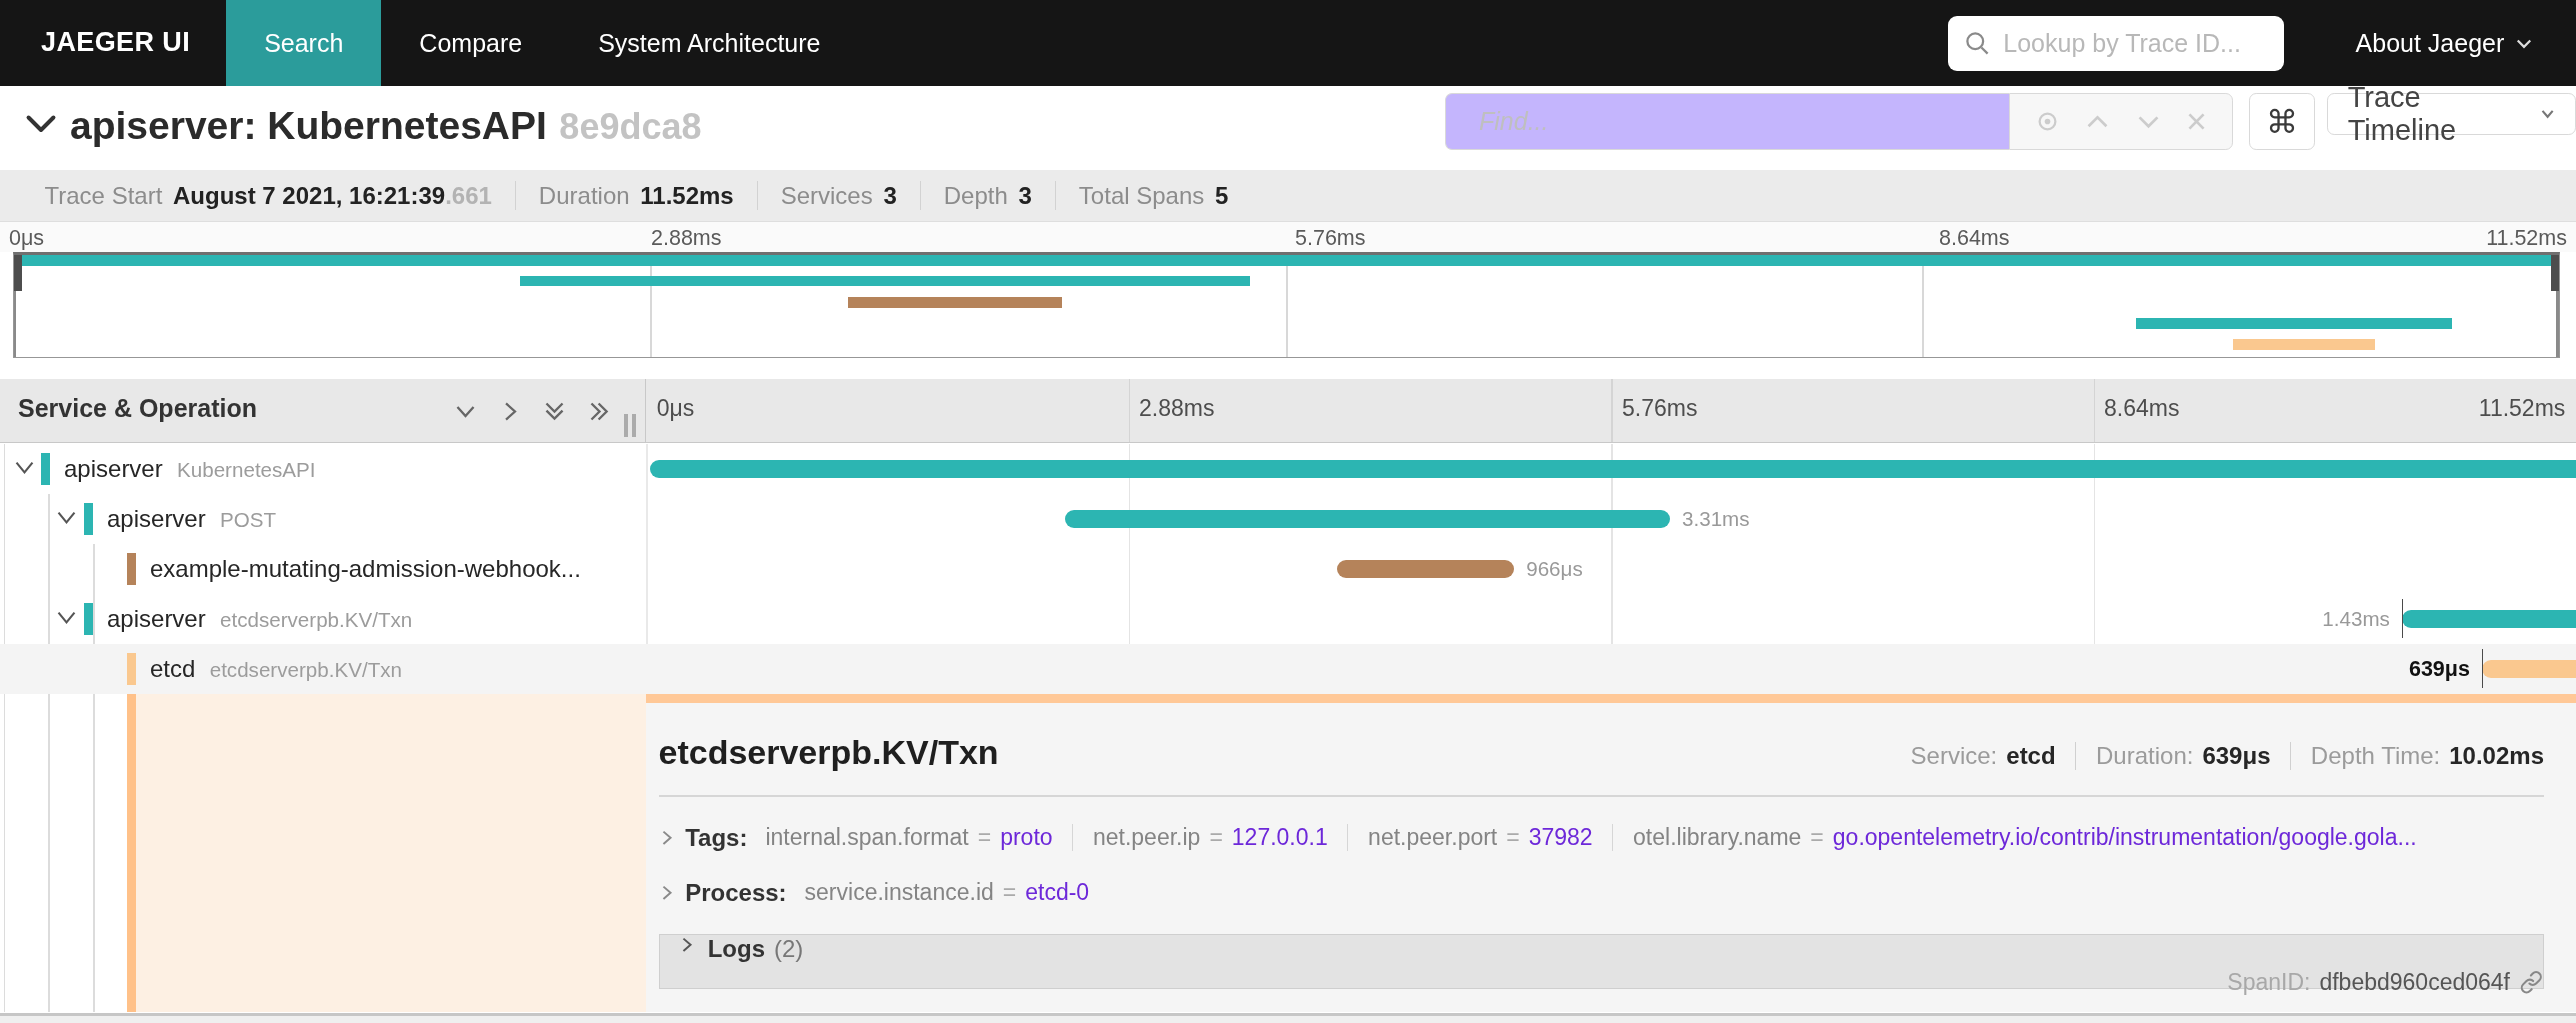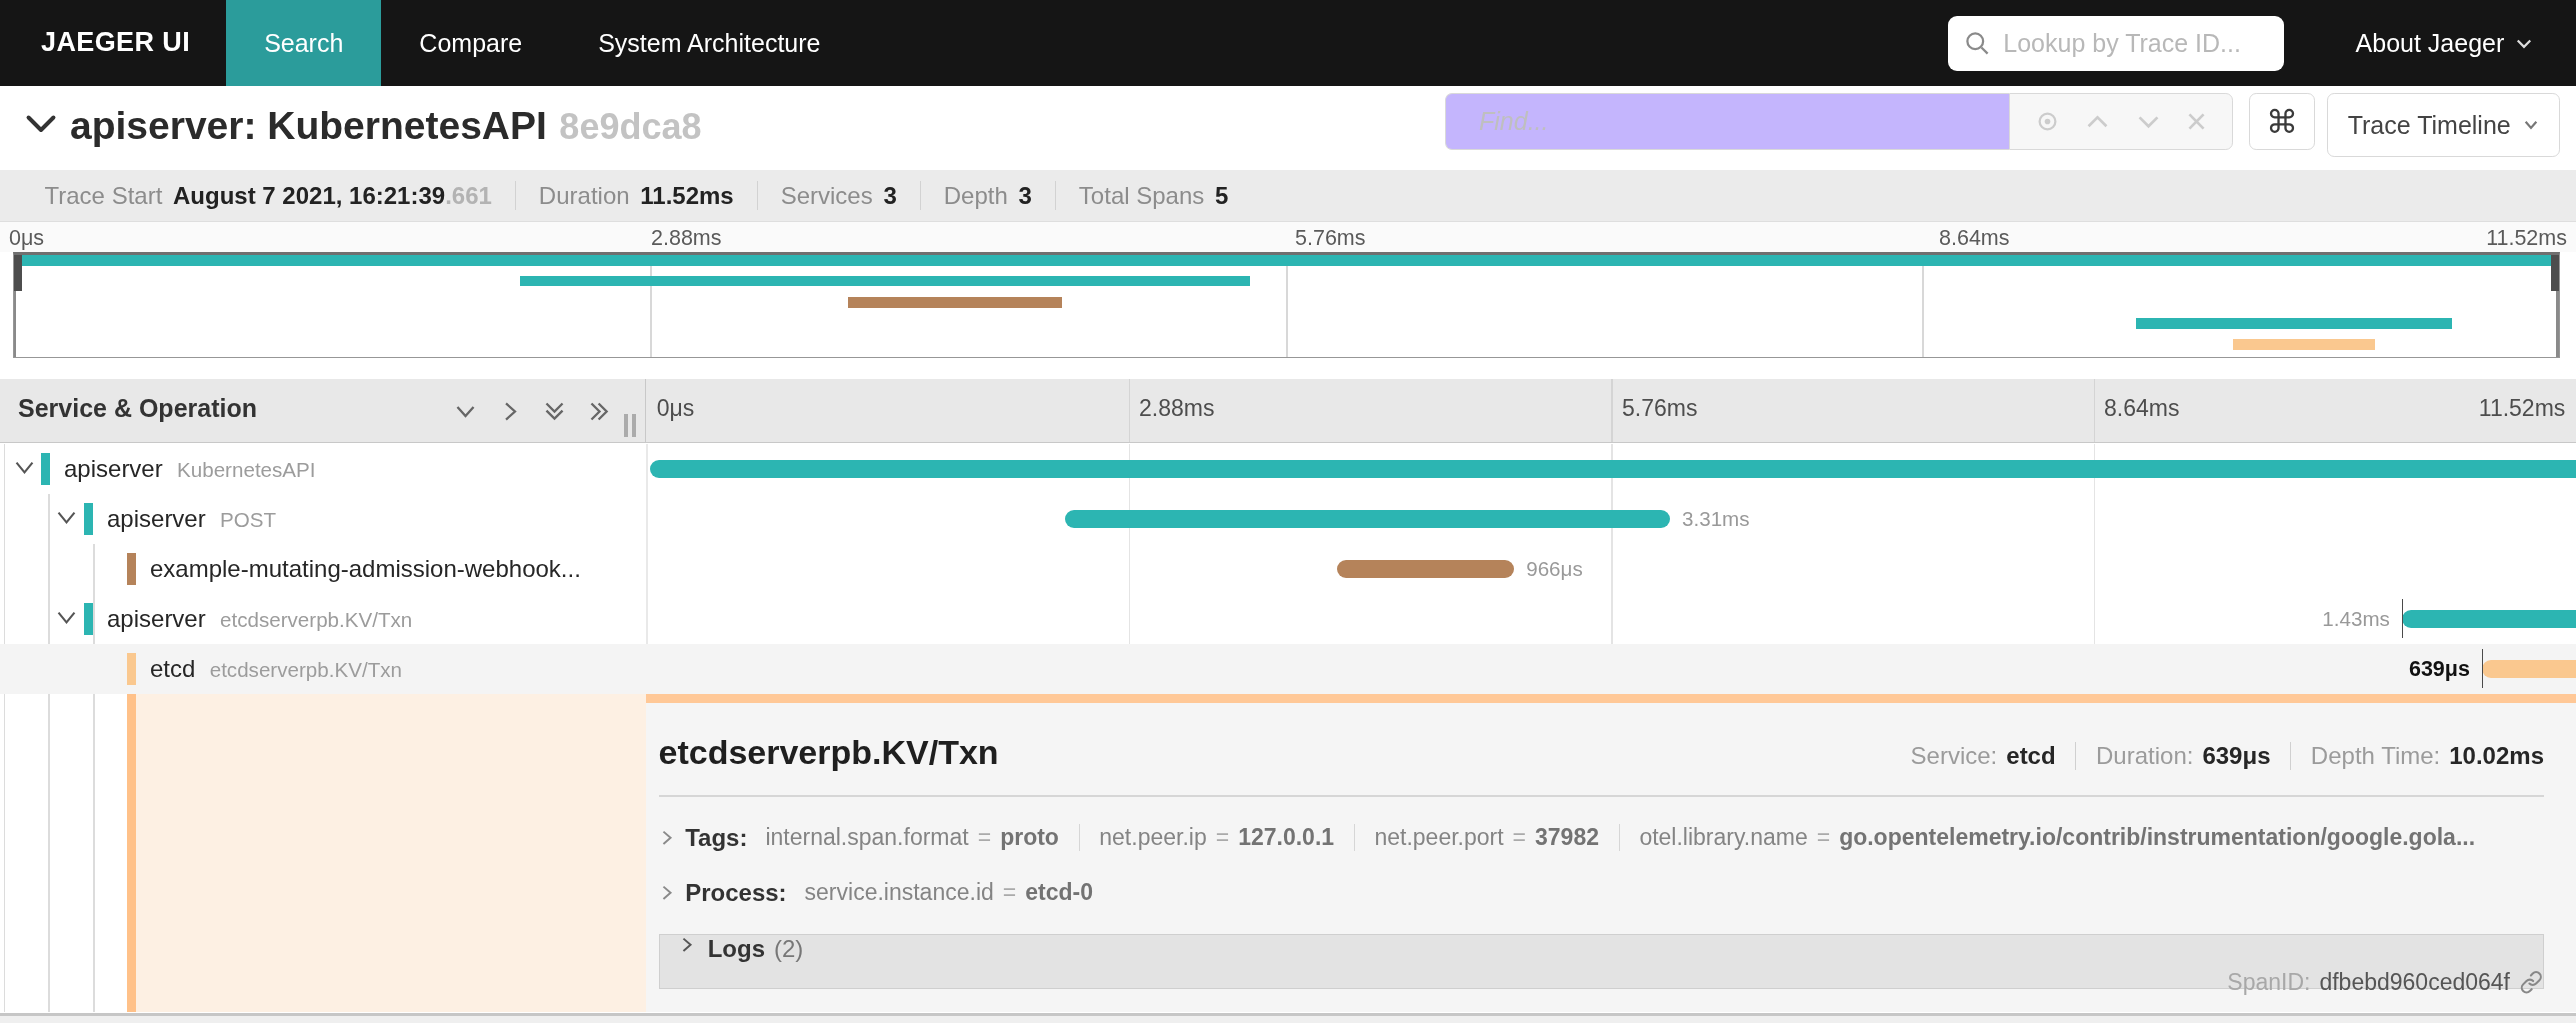--- a/index.html
+++ b/index.html
@@ -33,23 +33,23 @@
   .find-input{width:564px;height:57px;border:1.8px solid #d9d9d9;border-right:none;
               border-radius:7.2px 0 0 7.2px;background:#c4b5fd;box-sizing:border-box;
               font-size:25px;padding:0 33px;color:#444;outline:none;font-family:inherit;font-style:italic;}
   .find-input::placeholder{color:#bfbfbf;}
   .find-addon{width:224px;height:57px;box-sizing:border-box;border:1.8px solid #d9d9d9;
               border-radius:0 7.2px 7.2px 0;background:#f7f7f7;display:flex;align-items:center;
               justify-content:space-evenly;}
   .sq-btn{position:absolute;left:2249px;top:7.2px;width:66px;height:57px;box-sizing:border-box;
           border:1.8px solid #d9d9d9;border-radius:7.2px;background:#fff;display:flex;
           align-items:center;justify-content:center;font-size:32px;color:#3a3a3a;cursor:pointer;}
-  .tt-btn{position:absolute;left:2327px;top:7.2px;height:64px;box-sizing:border-box;
+  .tt-btn{position:absolute;left:2327px;top:7.2px;height:42px;box-sizing:border-box;
           border:1.8px solid #d9d9d9;border-radius:7.2px;background:#fff;display:flex;
-          align-items:center;gap:12.5px;padding:0 19.7px;font-size:25px;color:#444;cursor:pointer;}
+          align-items:center;gap:12.5px;padding:0 19.7px;font-size:29px;color:#444;cursor:pointer;}
 
   
   .summary{position:absolute;left:0;top:170px;width:2576px;height:52px;background:#ebebeb;
            border-bottom:1.8px solid #dedede;box-sizing:border-box;display:flex;align-items:center;
            padding-left:21.5px;font-size:24px;}
   .sum-item{display:flex;align-items:center;padding:0 23px;border-right:1.8px solid #d2d2d2;height:29px;}
   .sum-item:last-child{border-right:none;}
   .sum-label{color:#8c8c8c;margin-right:10.7px;}
   .sum-value{color:#222;font-weight:bold;}
   .sum-suffix{color:#b3b3b3;font-weight:bold;}
@@ -113,21 +113,21 @@
   .m-label{color:#9b9b9b;margin-right:9px;}
   .m-value{color:#262626;font-weight:bold;}
   .d-divider{height:1.8px;background:#d6d6d6;margin:23px 32px 0 12.5px;}
   .kv-row{display:flex;align-items:center;margin:27px 32px 0 12.5px;font-size:24px;white-space:nowrap;overflow:hidden;}
   .kv-title{font-weight:bold;color:#333;margin-left:10.7px;}
   .kv-items{display:flex;align-items:center;margin-left:18px;font-size:23px;overflow:hidden;}
   .kv{display:flex;align-items:center;padding:0 19.7px;border-left:1.8px solid #d6d6d6;white-space:nowrap;}
   .kv:first-child{border-left:none;padding-left:0;}
   .kv .k{color:#848484;}
   .kv .eq{color:#aaa;margin:0 9px;}
-  .kv .v{color:#737373;font-weight:700;text-align:right;}
+  .kv .v{color:#6d28d9;font-weight:400;text-align:right;}
   .logsbox{margin:27px 32px 0 12.5px;height:55px;background:#e3e3e3;border:1.8px solid #cfcfcf;
            box-sizing:border-box;display:flex;align-items:flex-start;padding-left:19.7px;
            font-size:24px;cursor:pointer;}
   .logs-label{font-weight:bold;color:#333;margin-left:12.5px;}
   .logs-count{color:#777;margin-left:9px;font-weight:400;}
   .d-footer{position:absolute;right:32px;bottom:16px;display:flex;align-items:center;
             gap:9px;font-size:23px;}
   .spanid-label{color:#a8a8a8;}
   .spanid-value{color:#555;}
   .bottom-strip{position:absolute;left:0;top:1013px;width:2576px;height:10.7px;background:#efefef;

